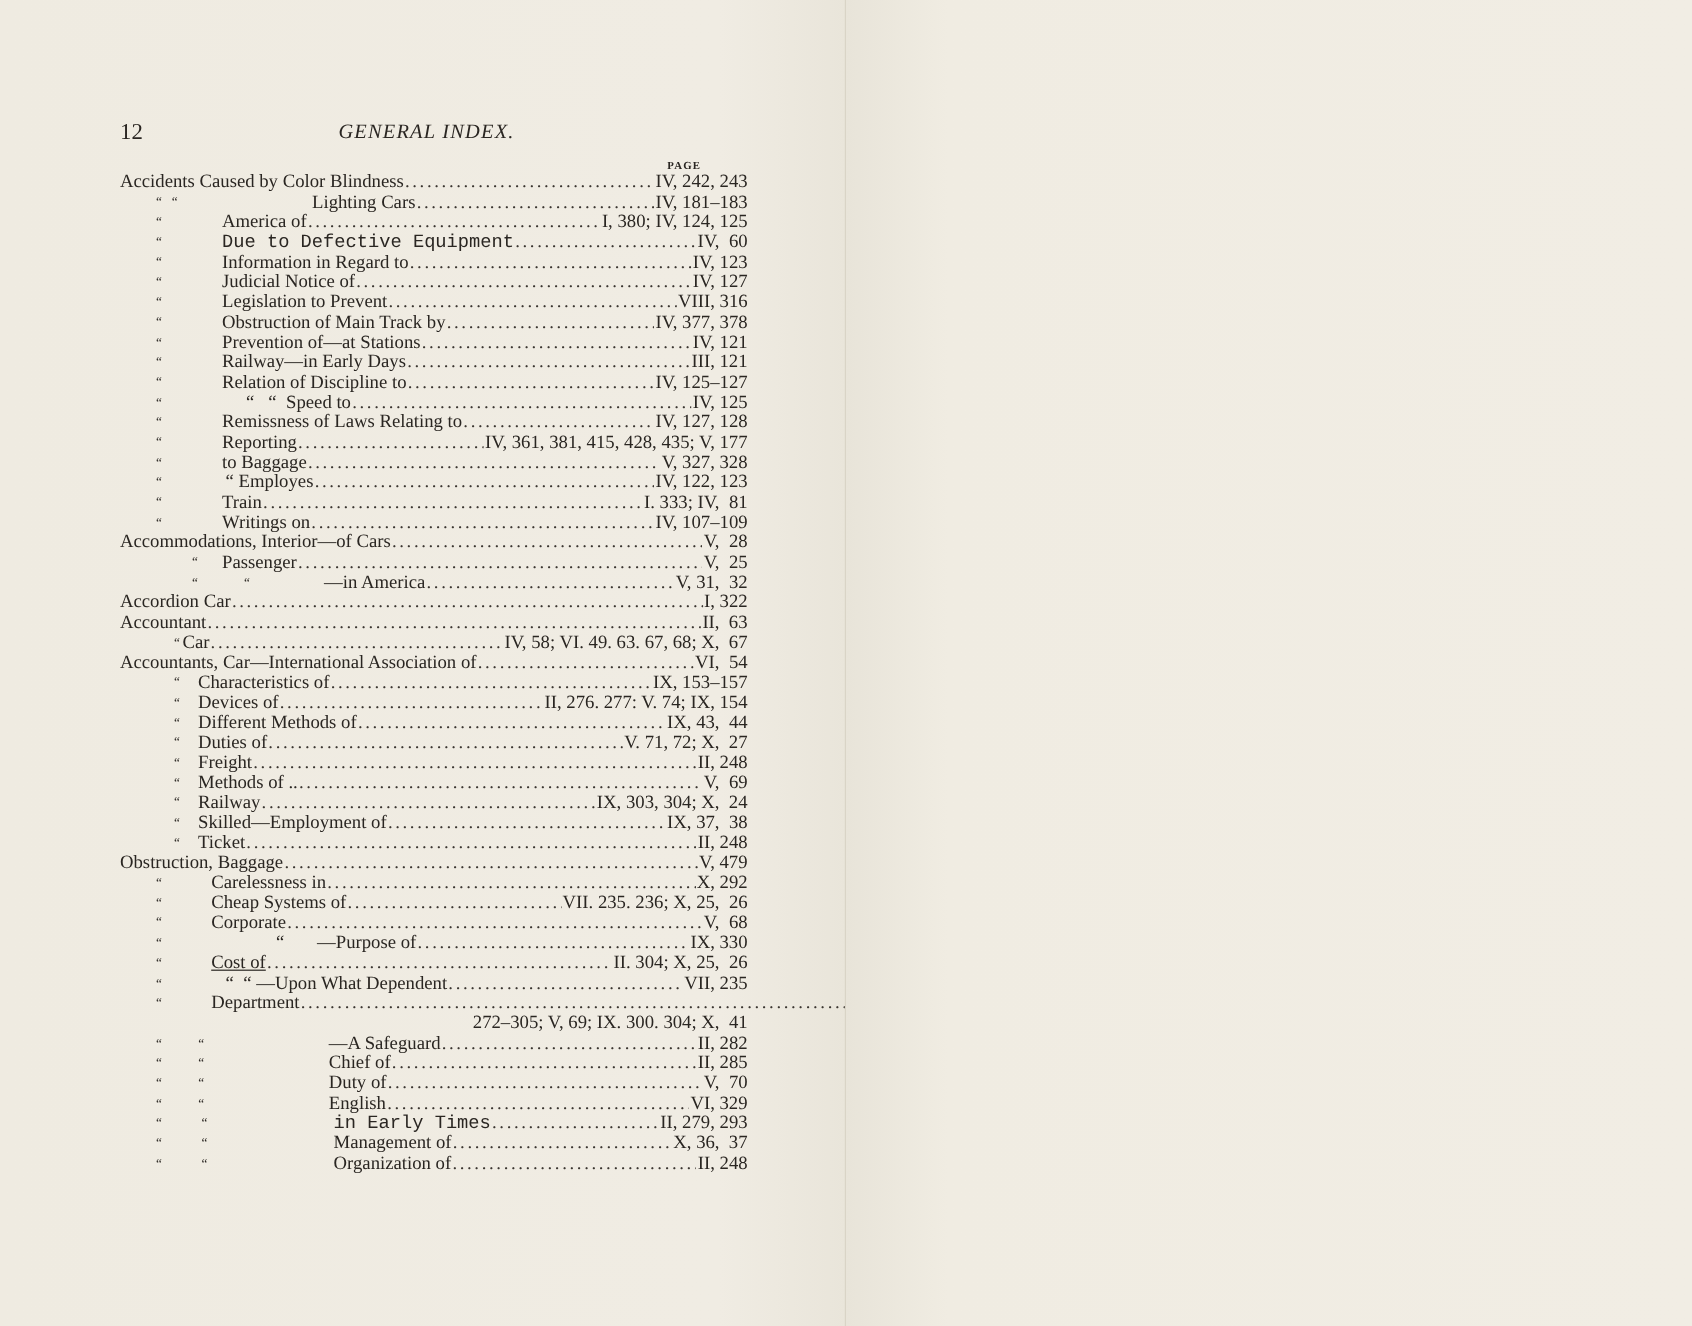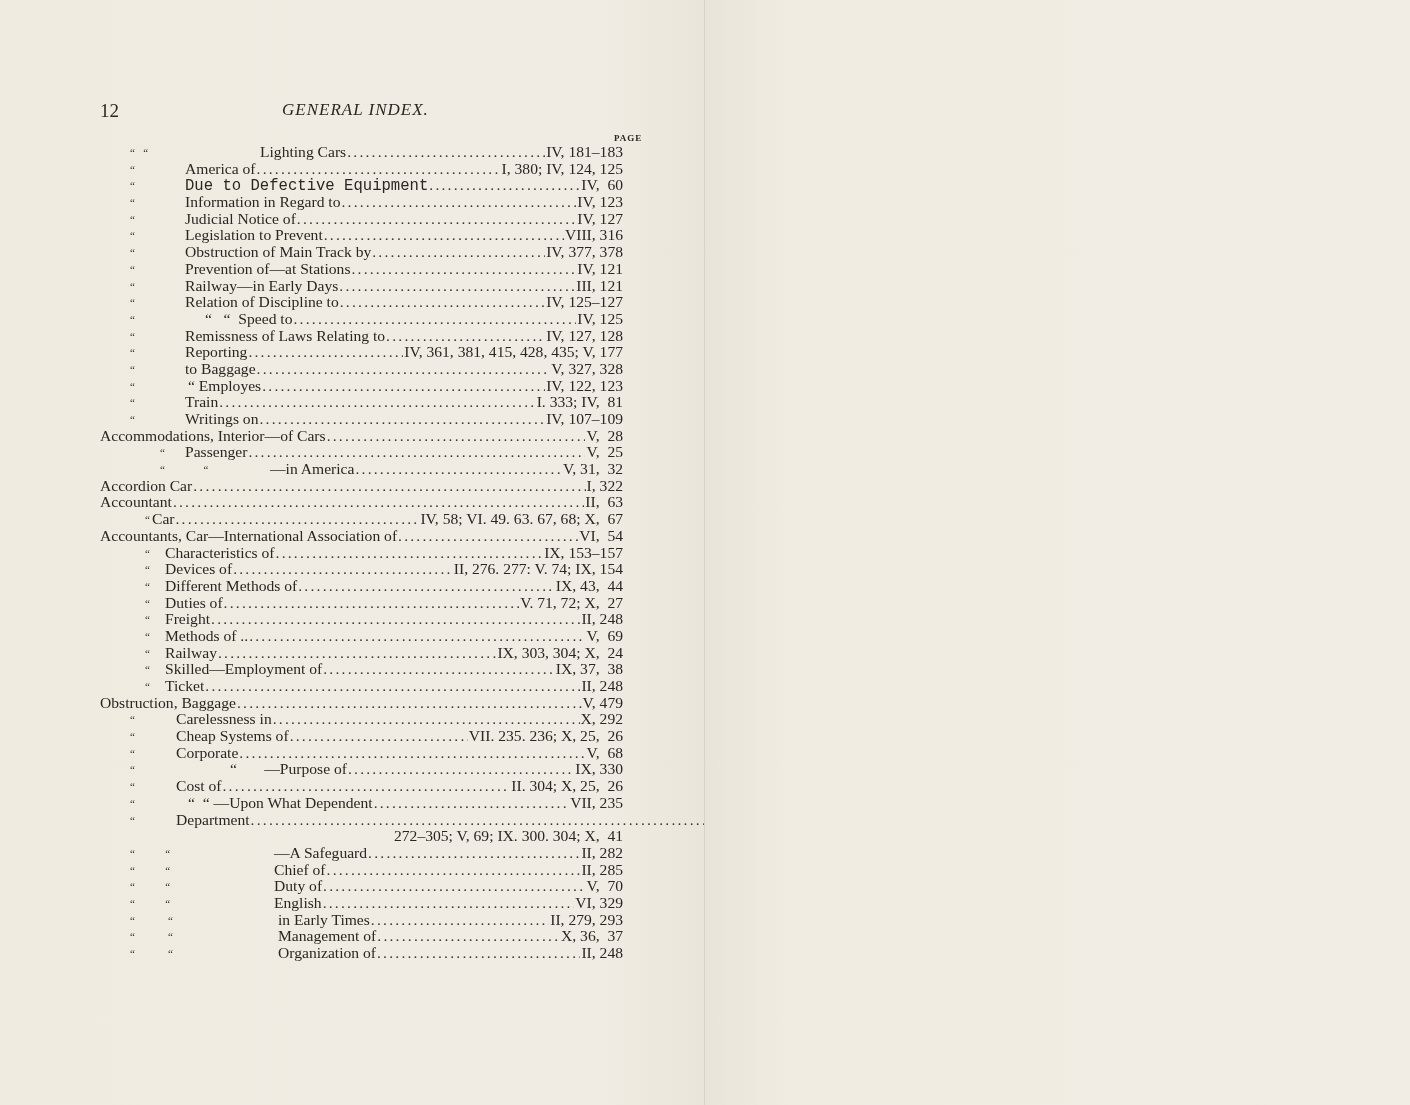--- a/index.html
+++ b/index.html
@@ -30,21 +30,21 @@
   .header .title {
     font-style: italic; letter-spacing: 1px; font-size: 17px;
   }
   .left .header .num { position: absolute; left: 0; }
   .left .header .title { position: absolute; left: 182px; }
 
   .page-label {
     position: absolute; top: 133px; font-size: 9px; letter-spacing: 1px;
     font-weight: bold; font-family: "Liberation Serif", serif;
   }
-  .left .page-label { left: 614px; }
+  .left .page-label { left: 556px; }
 
   .index {
     position: absolute; top: 144px; width: 523px;
     font-size: 15.6px; line-height: 16.7px;
   }
   .left .index { left: 100px; }
 
   .row { display: flex; align-items: baseline; white-space: nowrap; height: 16.7px; }
   .row .lead { flex: 0 0 auto; }
   .row .ditto { display: inline-block; font-size: 11px; vertical-align: top; }
@@ -63,20 +63,25 @@
 
 <div class="spread">
   <div class="page left">
     <div class="header">
       <span class="num">12</span>
       <span class="title">GENERAL INDEX.</span>
     </div>
     <div class="page-label">PAGE</div>
     <div class="index" id="left-index">
         <div class="row">
+          <span class="lead" style="position: relative;"><span style="white-space: pre; padding-left: 0px; display: inline-block;">Accidents Caused by Color Blindness</span></span>
+          <span class="dots"></span>
+          <span class="ref" style="white-space: pre;">IV, 242, 243</span>
+        </div>
+        <div class="row">
           <span class="lead" style="position: relative;"><span class="ditto" style="position: absolute; left: 30px; white-space: pre;">“   “</span><span style="white-space: pre; padding-left: 160px; display: inline-block;">Lighting Cars</span></span>
           <span class="dots"></span>
           <span class="ref" style="white-space: pre;">IV, 181–183</span>
         </div>
         <div class="row">
           <span class="lead" style="position: relative;"><span class="ditto" style="position: absolute; left: 30px; white-space: pre;">“</span><span style="white-space: pre; padding-left: 85px; display: inline-block;">America of</span></span>
           <span class="dots"></span>
           <span class="ref" style="white-space: pre;">I, 380; IV, 124, 125</span>
         </div>
         <div class="row">
@@ -253,21 +258,21 @@
           <span class="lead" style="position: relative;"><span class="ditto" style="position: absolute; left: 30px; white-space: pre;">“</span><span style="white-space: pre; padding-left: 76px; display: inline-block;">Corporate</span></span>
           <span class="dots"></span>
           <span class="ref" style="white-space: pre;">V,  68</span>
         </div>
         <div class="row">
           <span class="lead" style="position: relative;"><span class="ditto" style="position: absolute; left: 30px; white-space: pre;">“</span><span style="white-space: pre; padding-left: 130px; display: inline-block;">“       —Purpose of</span></span>
           <span class="dots"></span>
           <span class="ref" style="white-space: pre;">IX, 330</span>
         </div>
         <div class="row">
-          <span class="lead" style="position: relative;"><span class="ditto" style="position: absolute; left: 30px; white-space: pre;">“</span><span style="white-space: pre; padding-left: 76px; display: inline-block;">Cost of</span></span>
+          <span class="lead" style="position: relative;"><span class="ditto" style="position: absolute; left: 30px; white-space: pre;">“</span><span style="white-space: pre; padding-left: 76px; display: inline-block; text-decoration: underline;">Cost of</span></span>
           <span class="dots"></span>
           <span class="ref" style="white-space: pre;">II. 304; X, 25,  26</span>
         </div>
         <div class="row">
           <span class="lead" style="position: relative;"><span class="ditto" style="position: absolute; left: 30px; white-space: pre;">“</span><span style="white-space: pre; padding-left: 88px; display: inline-block;">“  “ —Upon What Dependent</span></span>
           <span class="dots"></span>
           <span class="ref" style="white-space: pre;">VII, 235</span>
         </div>
         <div class="row">
           <span class="lead" style="position: relative;"><span class="ditto" style="position: absolute; left: 30px; white-space: pre;">“</span><span style="white-space: pre; padding-left: 76px; display: inline-block;">Department</span></span>
@@ -291,21 +296,21 @@
           <span class="lead" style="position: relative;"><span class="ditto" style="position: absolute; left: 30px; white-space: pre;">“           “</span><span style="white-space: pre; padding-left: 174px; display: inline-block;">Duty of</span></span>
           <span class="dots"></span>
           <span class="ref" style="white-space: pre;">V,  70</span>
         </div>
         <div class="row">
           <span class="lead" style="position: relative;"><span class="ditto" style="position: absolute; left: 30px; white-space: pre;">“           “</span><span style="white-space: pre; padding-left: 174px; display: inline-block;">English</span></span>
           <span class="dots"></span>
           <span class="ref" style="white-space: pre;">VI, 329</span>
         </div>
         <div class="row">
-          <span class="lead" style="position: relative;"><span class="ditto" style="position: absolute; left: 30px; white-space: pre;">“            “</span><span style="white-space: pre; padding-left: 178px; display: inline-block;">in Early Times</span></span>
+          <span class="lead" style="position: relative;"><span class="ditto" style="position: absolute; left: 30px; white-space: pre;">“            “</span><span style="white-space: pre; padding-left: 178px; display: inline-block; font-family: Liberation Mono, monospace;">in Early Times</span></span>
           <span class="dots"></span>
           <span class="ref" style="white-space: pre;">II, 279, 293</span>
         </div>
         <div class="row">
           <span class="lead" style="position: relative;"><span class="ditto" style="position: absolute; left: 30px; white-space: pre;">“            “</span><span style="white-space: pre; padding-left: 178px; display: inline-block;">Management of</span></span>
           <span class="dots"></span>
           <span class="ref" style="white-space: pre;">X, 36,  37</span>
         </div>
         <div class="row">
           <span class="lead" style="position: relative;"><span class="ditto" style="position: absolute; left: 30px; white-space: pre;">“            “</span><span style="white-space: pre; padding-left: 178px; display: inline-block;">Organization of</span></span>

